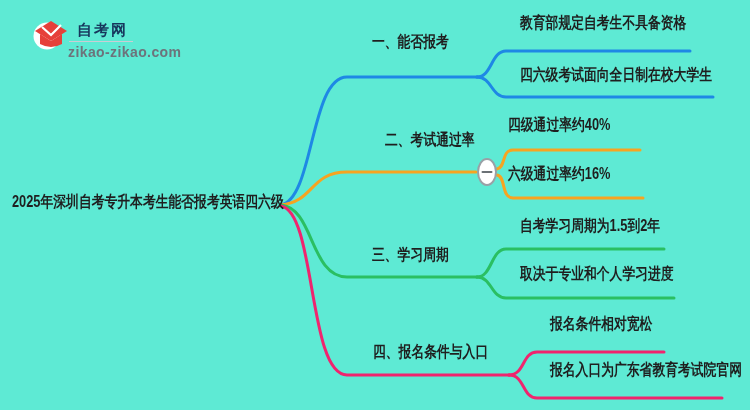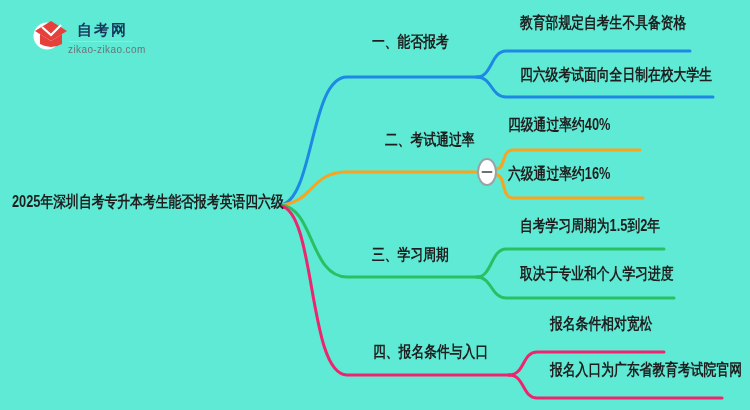--- a/index.html
+++ b/index.html
@@ -54,21 +54,21 @@
     position: absolute; left: 47px; top: 7px;
     font-size: 15px; font-weight: 700; color: #16365c;
     letter-spacing: 2px; white-space: nowrap;
   }
   .logo-sep {
     position: absolute; left: 39px; top: 27px;
     width: 64px; height: 1px; background: #c9ced4;
   }
   .logo-domain {
     position: absolute; left: 38px; top: 30px;
-    font-size: 10px; color: #6d737b; letter-spacing: 0.4px; white-space: nowrap;
+    font-size: 14px; color: #6d737b; letter-spacing: 0.4px; white-space: nowrap; font-weight: bold;
   }
 </style>
 </head>
 <body>
 
 <div class="canvas">
 
   <svg class="lines" viewBox="0 0 750 410" fill="none" stroke-width="3" stroke-linecap="round">
 
     <path d="M281,205 C314,199 310,77 347,77 L477,77" stroke="#1e88e5"></path>

